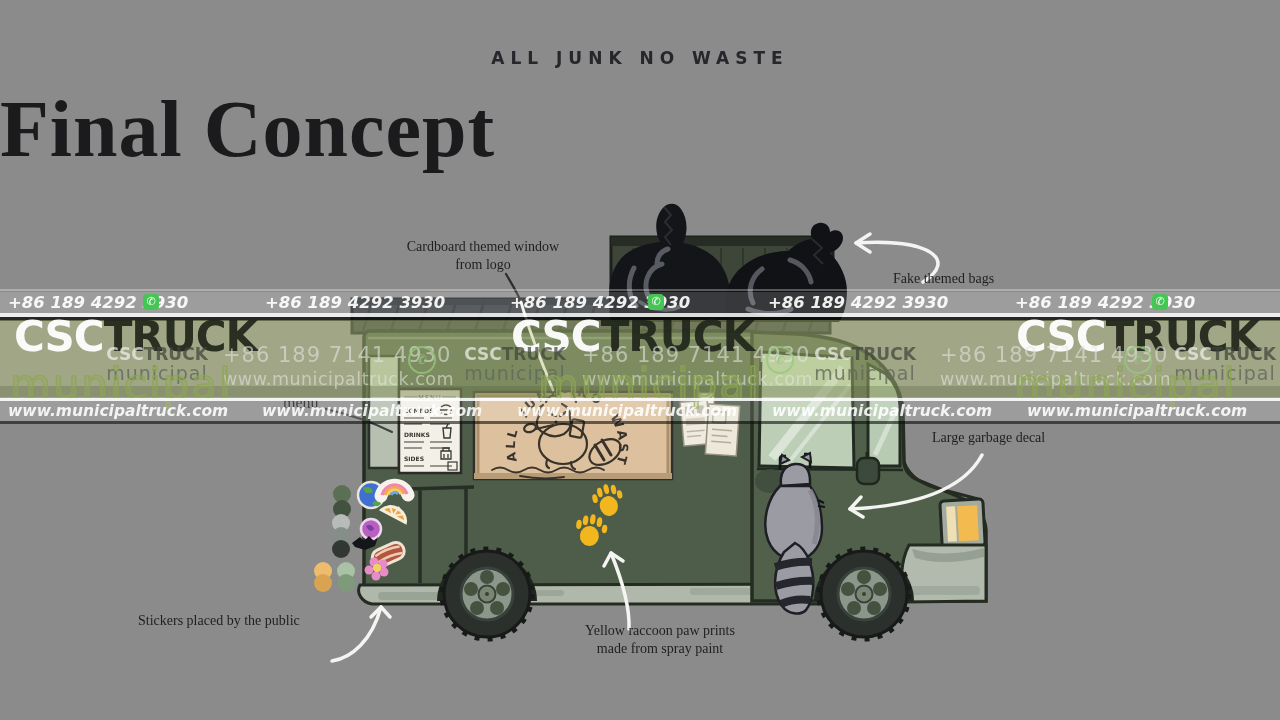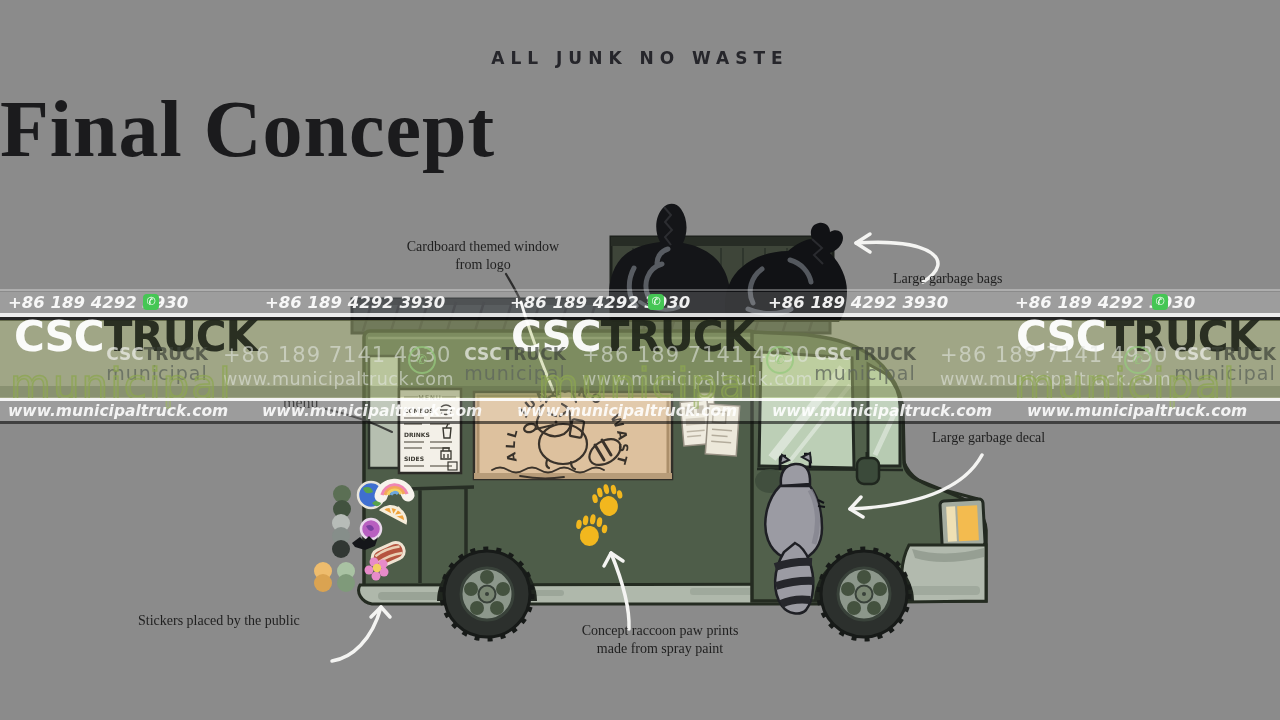--- a/index.html
+++ b/index.html
@@ -289,26 +289,26 @@
   </g>
 </svg>
 
 <div class="abs z2 eyebrow">ALL JUNK NO WASTE</div>
 <div class="abs z2 big-title">Final Concept</div>
 
 <div class="abs z2 ann" style="left:383px;top:238px;width:200px;text-align:center;">
   <span>Cardboard themed window</span><br>
   <span>from logo</span>
 </div>
-<div class="abs z2 ann" style="left:893px;top:270px;">Large garbage bags</div>
+<div class="abs z2 ann" style="left:893px;top:270px;">Fake themed bags</div>
 <div class="abs z2 ann" style="left:283px;top:394px;font-size:16px;">menu</div>
 <div class="abs z2 ann" style="left:932px;top:429px;">Large garbage decal</div>
 <div class="abs z2 ann" style="left:138px;top:612px;">Stickers placed by the public</div>
 <div class="abs z2 ann" style="left:560px;top:622px;width:200px;text-align:center;">
-  <span>Concept raccoon paw prints</span><br>
+  <span>Yellow raccoon paw prints</span><br>
   <span>made from spray paint</span>
 </div>
 
 <div class="abs z3 hline" style="top:289px;height:2px;background:rgba(255,255,255,0.3);"></div>
 
 <div class="abs z3 strip wm-top-strip">
   <span class="wm-phone-top" style="left:8px;">+86 189 4292 3930</span>
   <span class="wm-phone-top" style="left:265px;">+86 189 4292 3930</span>
   <span class="wm-phone-top" style="left:510px;">+86 189 4292 3930</span>
   <span class="wm-phone-top" style="left:768px;">+86 189 4292 3930</span>

